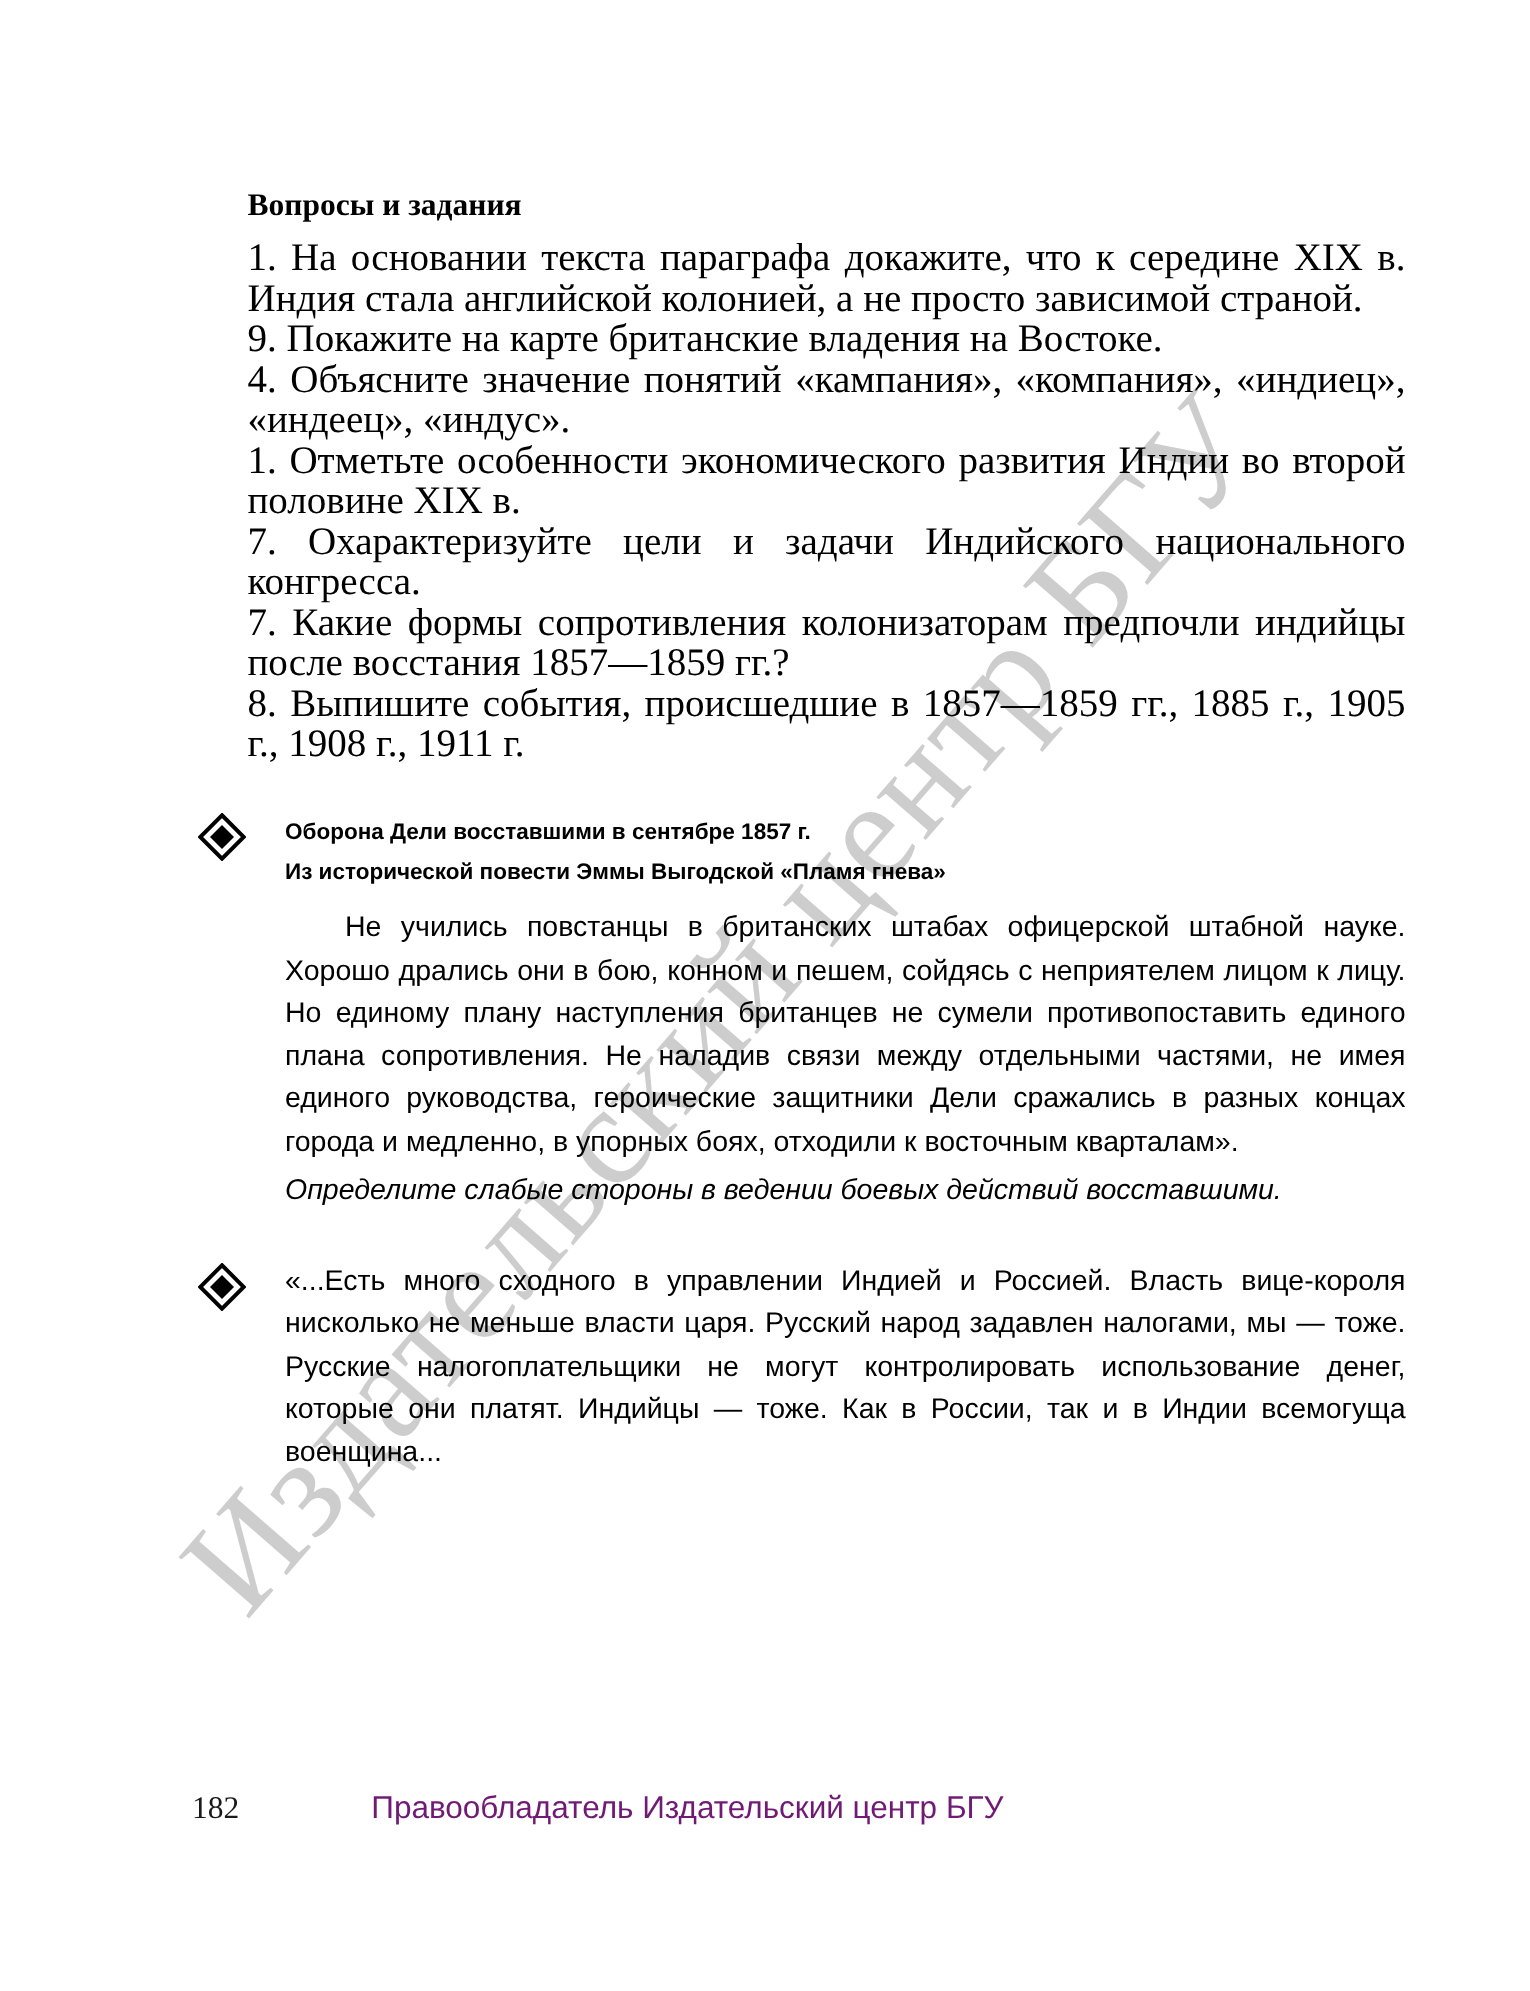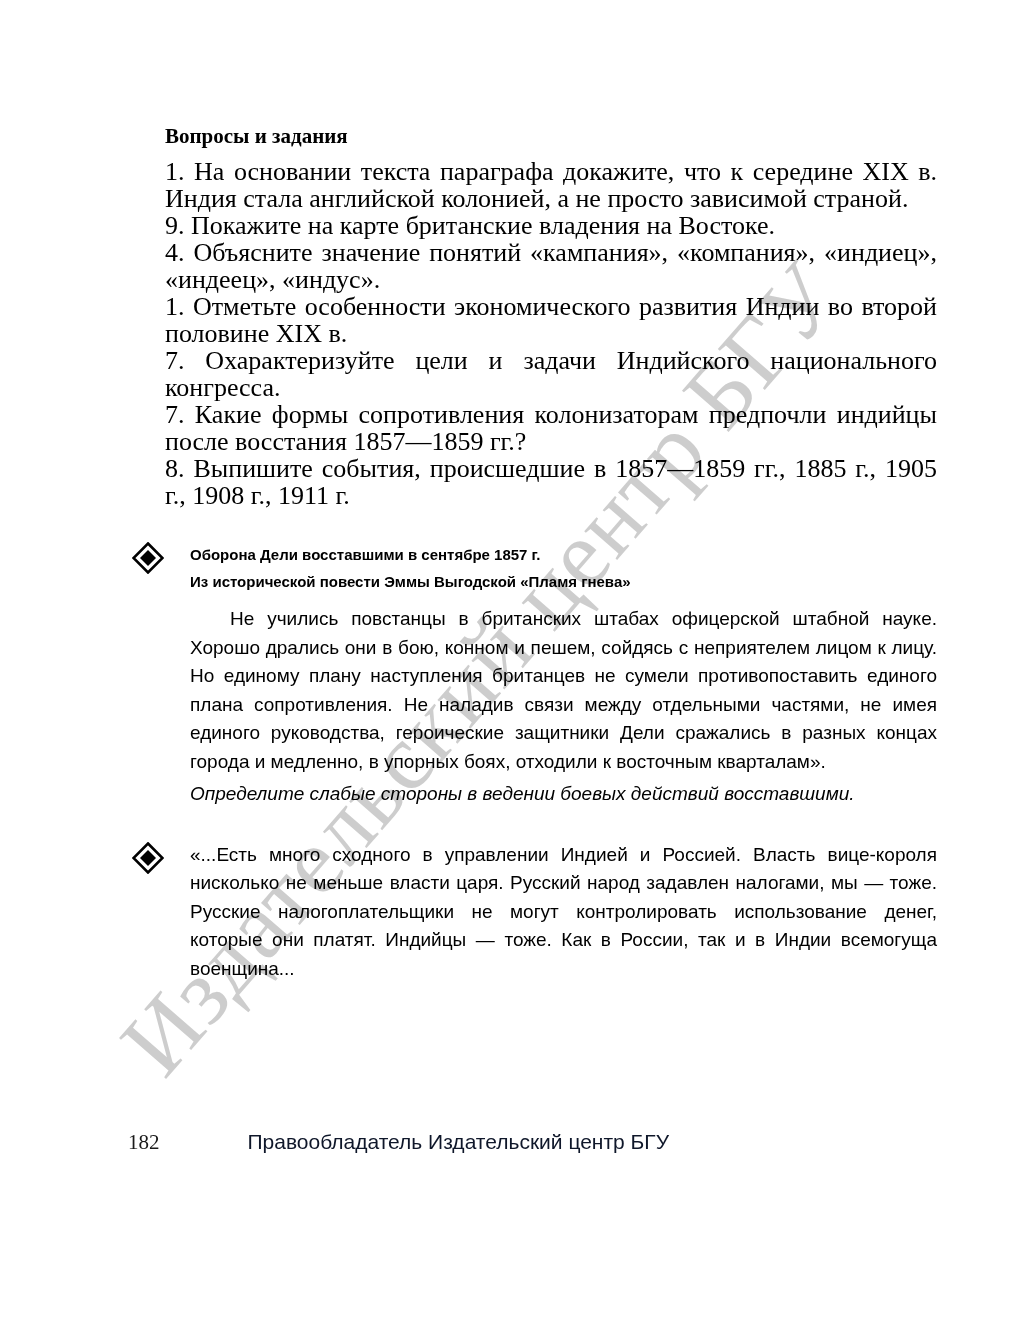--- a/index.html
+++ b/index.html
@@ -72,35 +72,35 @@
   .diamond-icon {
     position: absolute;
     left: -58px;
     top: 1px;
     width: 32px;
     height: 32px;
   }
   .footer {
     position: absolute;
     left: 128px;
-    top: 1130px;
+    top: 1193px;
     width: 800px;
     display: flex;
     align-items: baseline;
     z-index: 2;
   }
   .page-num {
     font-family: "Liberation Serif", serif;
     font-size: 21px;
     color: #1a1a1a;
   }
   .copyright {
     font-family: "Liberation Sans", sans-serif;
     font-size: 21px;
-    color: #0f172a;
+    color: #701a75;
     margin-left: 88px;
     font-weight: 500;
   }
 </style>
 </head>
 <body>
 
 <div class="page">
 
   <div class="watermark">Издательский центр БГУ</div>

